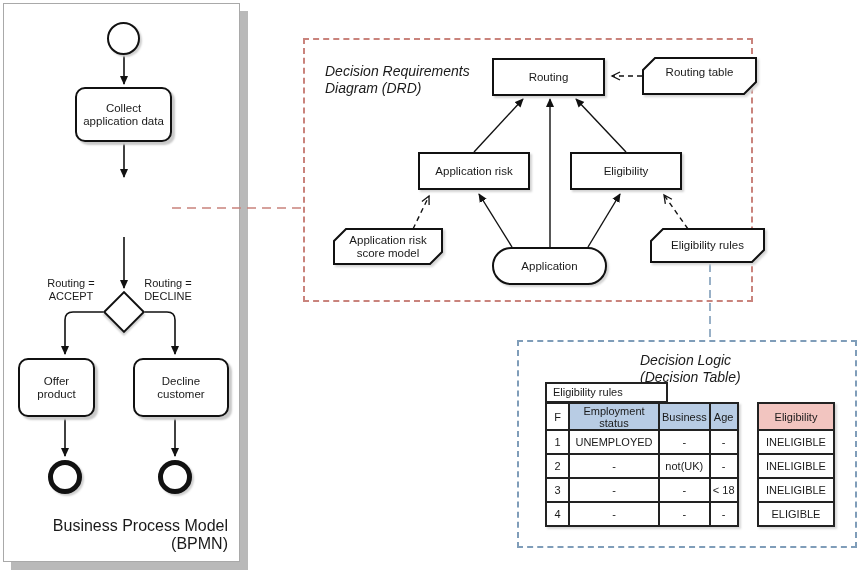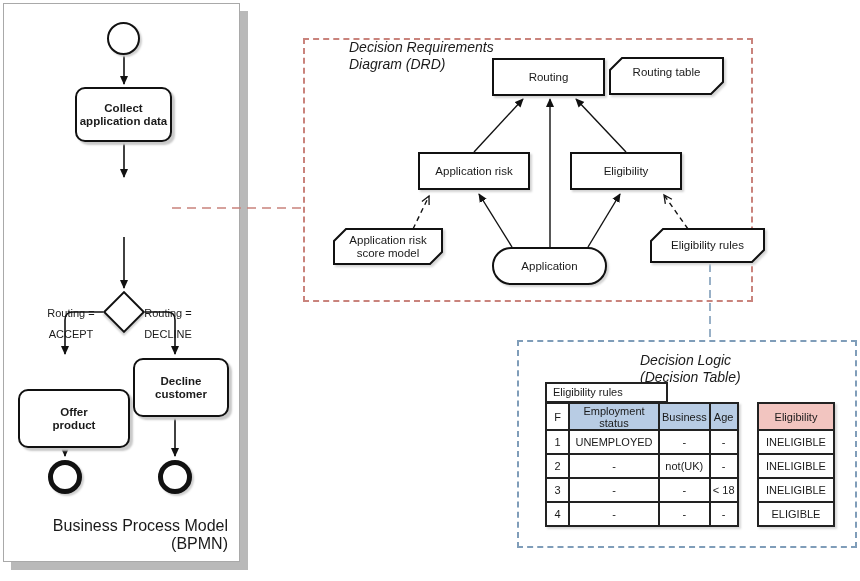--- a/index.html
+++ b/index.html
@@ -12,42 +12,42 @@
 
   
   .page-shadow { position:absolute; left:11px; top:11px; width:237px; height:559px; background:#b9b9b9; z-index:0; }
   .bpmn-page   { position:absolute; left:3px;  top:3px;  width:237px; height:559px; background:#fff; border:1px solid #a9a9a9; z-index:0; }
 
   #wires { position:absolute; left:0; top:0; width:860px; height:581px; z-index:1; pointer-events:none; }
 
   .node { position:absolute; z-index:2; display:flex; align-items:center; justify-content:center;
           text-align:center; background:#fff; font-size:11.5px; line-height:13px; }
 
-  .task { border:2.5px solid #111; border-radius:10px; box-shadow:3px 3px 2px #c9c9c9;font-weight:bold; }
+  .task { border:2.5px solid #111; border-radius:10px; box-shadow:3px 3px 2px #c9c9c9; }
   .event-start { border:2.5px solid #111; border-radius:50%; box-shadow:2px 2px 2px #cfcfcf; }
   .event-end   { border:5px solid #111;  border-radius:50%; box-shadow:2px 2px 2px #cfcfcf; }
   .gateway { border:2px solid #111; transform:rotate(45deg); box-shadow:2px 2px 2px #cfcfcf; }
 
-  .flow-label { position:absolute; z-index:2; font-size:11px; line-height:21px; text-align:center;margin-top:26px; }
+  .flow-label { position:absolute; z-index:2; font-size:11px; line-height:13px; text-align:center; }
 
   .bpmn-caption { position:absolute; left:18px; top:517px; width:210px; z-index:2;
                   font-size:16px; line-height:17.5px; text-align:right; }
 
   
   .br-icon { position:absolute; left:5px; top:4px; width:18px; height:15px; border:1.5px solid #111; background:#fff; }
   .br-icon .hd { height:4px; background:#111; }
   .br-icon .grid { display:grid; grid-template-columns:6px 1fr; grid-template-rows:1fr 1fr; height:8px; }
   .br-icon .grid div { border-right:1px solid #111; border-bottom:1px solid #111; }
   .br-icon .grid div:nth-child(2n) { border-right:none; }
 
   
   .drd-box { position:absolute; left:303px; top:38px; width:450px; height:264px;
              border:2px dashed var(--drd-border); z-index:0; }
   .region-title { position:absolute; z-index:2; font-style:italic; font-size:14px; line-height:16.5px; }
-  .drd-title { left:325px; top:39px; text-align:left;margin-left:24px; }
+  .drd-title { left:325px; top:63px; text-align:left; }
   .dl-title  { left:640px; top:352px; width:195px; text-align:left; }
 
   .decision { border:2px solid #111; box-shadow:2px 2px 2px #d4d4d4; }
   .input-data { border:2px solid #111; border-radius:19px; box-shadow:2px 2px 2px #d4d4d4;text-align:center; }
   .bkm { background:transparent; border:none; box-shadow:none; }
   .bkm svg { position:absolute; inset:0; filter:drop-shadow(2px 2px 1px #d4d4d4); }
   .bkm .lbl { position:relative; z-index:1; }
 
   
   .dl-box { position:absolute; left:517px; top:340px; width:340px; height:208px;
@@ -120,21 +120,21 @@
   </div>
 
 
   <div class="node gateway" style="left:109px; top:297px; width:30px; height:30px;"></div>
 
   <div class="flow-label ml" style="left:40px; top:277px; width:62px;">Routing =
 ACCEPT</div>
   <div class="flow-label ml" style="left:137px; top:277px; width:62px;">Routing =
 DECLINE</div>
 
-  <div class="node task" style="left:18px; top:358px; width:112px; height:59px;margin-top:31px;">
+  <div class="node task" style="left:18px; top:358px; width:77px; height:59px;">
     <span class="ml">Offer
 product</span>
   </div>
   <div class="node task" style="left:133px; top:358px; width:96px; height:59px;">
     <span class="ml">Decline
 customer</span>
   </div>
 
   <div class="node event-end" style="left:48px; top:460px; width:34px; height:34px;"></div>
   <div class="node event-end" style="left:158px; top:460px; width:34px; height:34px;"></div>
@@ -143,21 +143,21 @@
 (BPMN)</div>
 
   <div class="drd-box"></div>
   <div class="region-title drd-title ml">Decision Requirements
 Diagram (DRD)</div>
 
   <div class="node decision" style="left:492px; top:58px; width:113px; height:38px;">
     <span>Routing</span>
   </div>
 
-  <div class="node bkm" style="left:609px; top:57px; width:115px; height:31px;">
+  <div class="node bkm" style="left:642px; top:57px; width:115px; height:31px;">
     <svg width="115" height="38">
       <polygon points="13,1 114,1 114,25 102,37 1,37 1,13" fill="#fff" stroke="#111" stroke-width="2"></polygon>
     </svg>
     <span class="lbl">Routing table</span>
   </div>
 
   <div class="node decision" style="left:418px; top:152px; width:112px; height:38px;">
     <span>Application risk</span>
   </div>
   <div class="node decision" style="left:570px; top:152px; width:112px; height:38px;">

